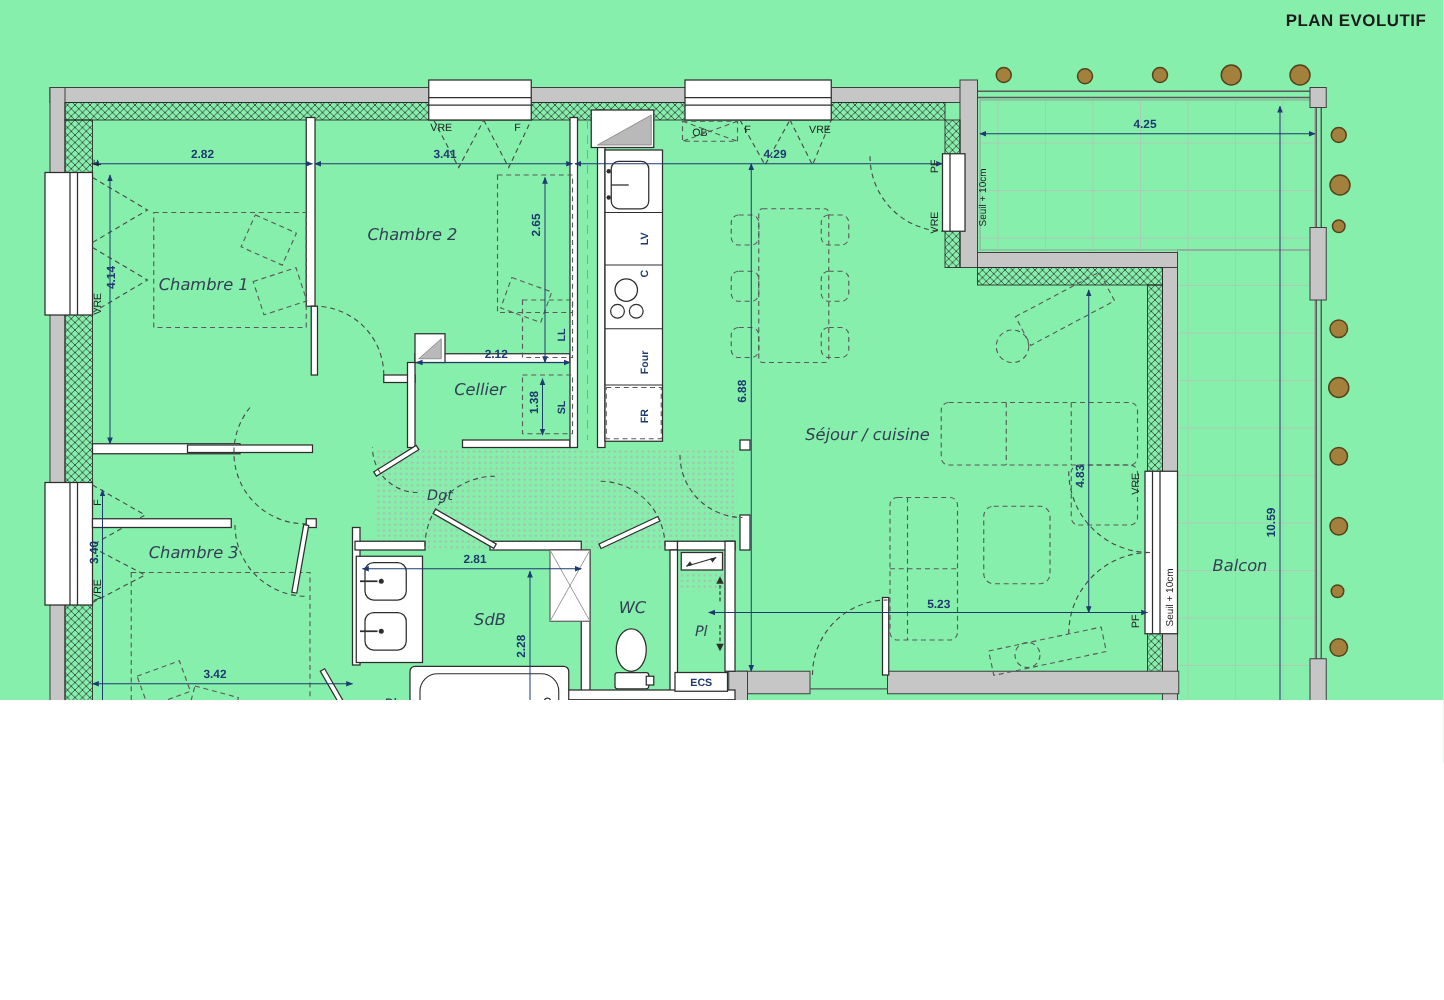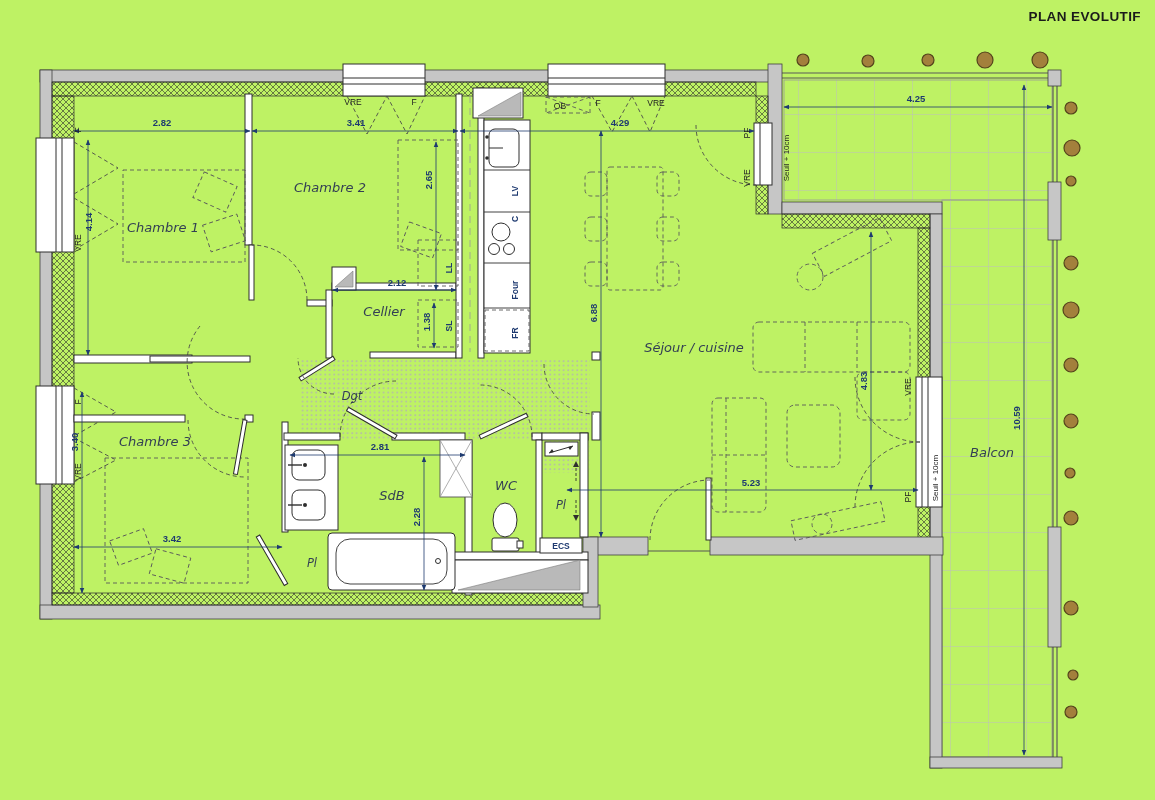--- a/index.html
+++ b/index.html
@@ -1,16 +1,16 @@
 <!DOCTYPE html>
 <html><head>
 <meta charset="utf-8">
 <style>
   html,body{margin:0;padding:0;background:#ffffff;}
-  .canvas{position:relative;width:1155px;height:800px;background:#bef264;overflow:hidden;
+  .canvas{position:relative;width:1155px;height:560px;background:#86efac;overflow:hidden;
           font-family:"Liberation Sans",sans-serif;}
   svg{position:absolute;left:0;top:0;}
   text{font-family:"Liberation Sans",sans-serif;}
   .title-txt{font-size:13.5px;font-weight:bold;fill:#1b1b1b;letter-spacing:.4px;}
   .room-txt{font-size:13px;font-style:italic;fill:#333f54;font-family:"DejaVu Sans",sans-serif;}
   .room-sm{font-size:11.5px;font-style:italic;fill:#333f54;font-family:"DejaVu Sans",sans-serif;}
   .dim-txt{font-size:9.5px;font-weight:bold;fill:#1e3a70;}
   .app-txt{font-size:8.5px;font-weight:bold;fill:#1e3a70;}
   .open-txt{font-size:8.5px;fill:#222222;}
   .seuil-txt{font-size:8px;fill:#222222;}

